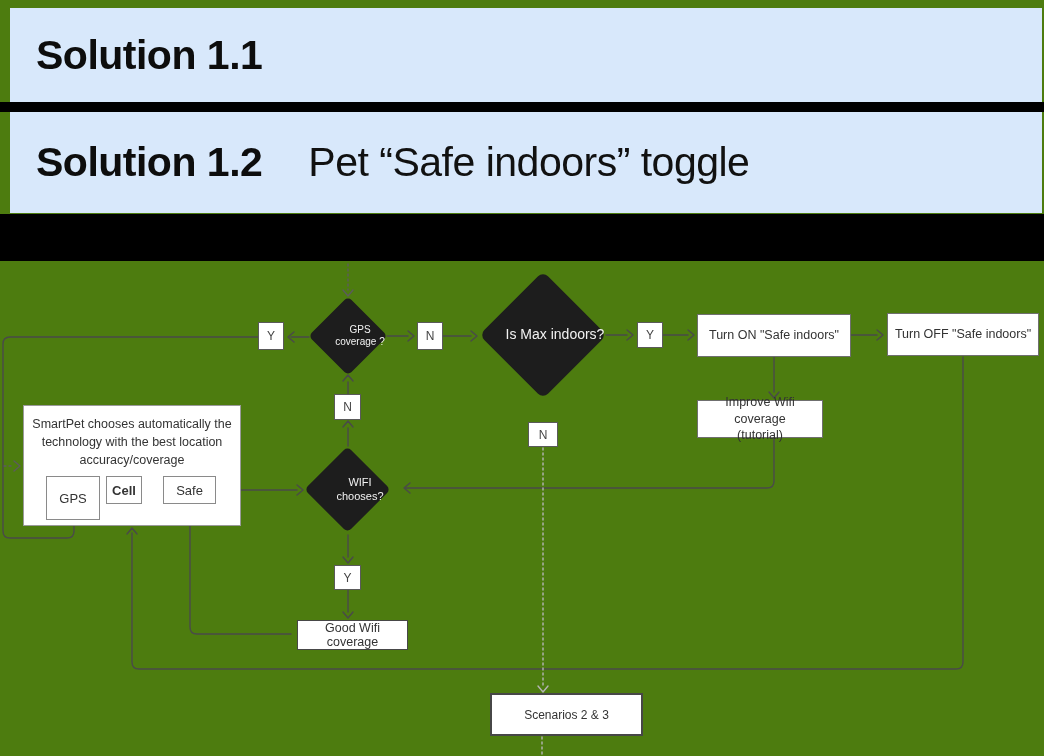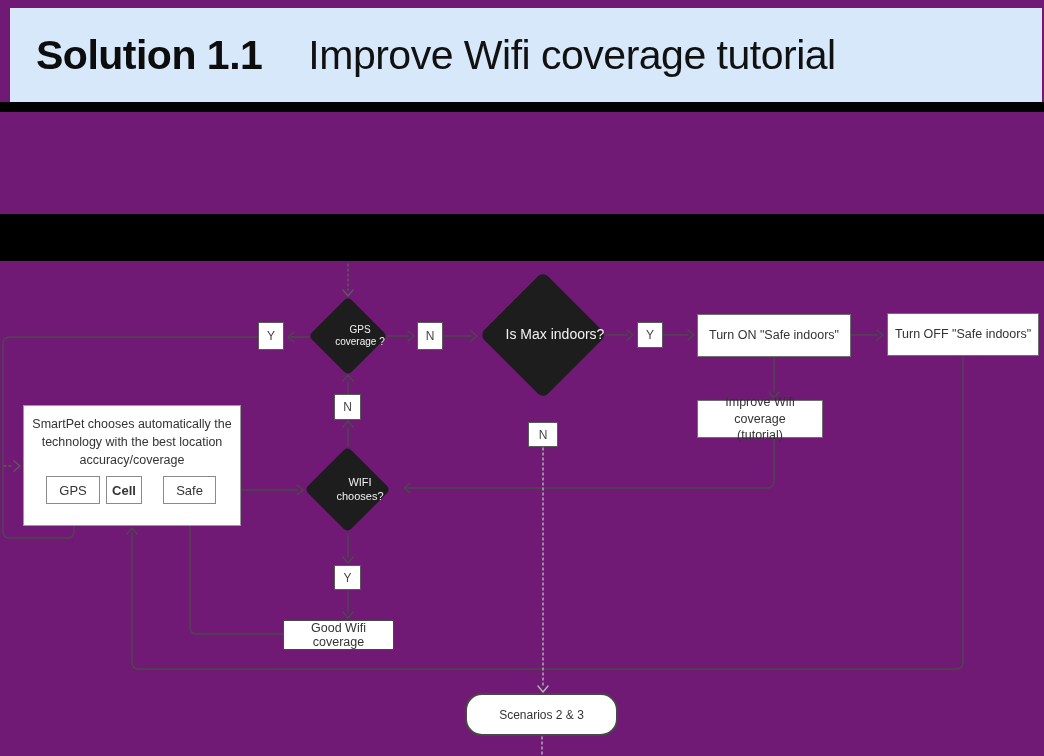--- a/index.html
+++ b/index.html
@@ -1,18 +1,18 @@
 <!DOCTYPE html>
 <html><head>
 <meta charset="utf-8">
 <style>
   html,body{margin:0;padding:0;background:#fff;}
   .stage{
     position:relative;width:1044px;height:756px;overflow:hidden;
-    background:#701a75;font-family:"Liberation Sans",sans-serif;
+    background:#4d7c0f;font-family:"Liberation Sans",sans-serif;
   }
   
   .hbar{position:absolute;left:10px;width:1032px;background:#d8e8fb;
         display:flex;align-items:center;padding-left:26px;box-sizing:border-box;}
   .hbar-1{top:8px;height:94px;}
   .hbar-2{top:112px;height:101px;}
   .hnum{font-weight:700;font-size:41px;color:#0d0d0d;letter-spacing:-0.5px;}
   .htitle{font-weight:400;font-size:41px;color:#111;margin-left:46px;letter-spacing:-0.5px;}
   .hdivider{position:absolute;left:0;top:102px;width:1044px;height:10px;background:#000;}
   .blackband{position:absolute;left:0;top:214px;width:1044px;height:47px;background:#000;}
@@ -32,23 +32,26 @@
                 margin:9px 8px 0 8px;}
   svg.wires{position:absolute;left:0;top:0;pointer-events:none;}
 </style>
 </head>
 <body>
 
 <div class="stage">
 
   <div class="hbar hbar-1">
     <span class="hnum">Solution 1.1</span>
-    <span class="htitle">Improve Wifi coverage tutorial</span>
   </div>
   <div class="hdivider"></div>
+  <div class="hbar hbar-2">
+    <span class="hnum">Solution 1.2</span>
+    <span class="htitle">Pet “Safe indoors” toggle</span>
+  </div>
   <div class="blackband"></div>
 
   <svg class="wires" width="1044" height="756" viewBox="0 0 1044 756">
     <g fill="none" stroke="#4a4a4a" stroke-width="1.4" stroke-linejoin="round" stroke-linecap="round">
 
       <path d="M348 264 L348 290" stroke="#5c5c5c" stroke-dasharray="2 3"></path>
       <path d="M343 290 L348 296 L353 290" stroke="#5c5c5c"></path>
 
       <path d="M309 337 L291 337"></path>
         <path d="M294 332 L288 337 L294 342"></path>
@@ -120,23 +123,23 @@
   <div class="node ynbox" style="left:258px;top:322px;width:26px;height:28px;">Y</div>
   <div class="node ynbox" style="left:417px;top:322px;width:26px;height:28px;">N</div>
   <div class="node ynbox" style="left:334px;top:394px;width:27px;height:26px;">N</div>
   <div class="node ynbox" style="left:637px;top:322px;width:26px;height:26px;">Y</div>
   <div class="node ynbox" style="left:528px;top:422px;width:30px;height:25px;">N</div>
   <div class="node ynbox" style="left:334px;top:565px;width:27px;height:25px;">Y</div>
 
   <div class="node pbox" style="left:697px;top:314px;width:154px;height:43px;">Turn ON "Safe indoors"</div>
   <div class="node pbox" style="left:887px;top:313px;width:152px;height:43px;">Turn OFF "Safe indoors"</div>
   <div class="node pbox" style="left:697px;top:400px;width:126px;height:38px;padding:0 20px;">Improve Wifi coverage (tutorial)</div>
-  <div class="node darkbox" style="left:283px;top:620px;width:111px;height:30px;font-size:12.5px;">Good Wifi coverage</div>
-  <div class="node darkbox" style="left:465px;top:693px;width:153px;height:43px;border-width:2px;font-size:12px;border-radius:17px;">Scenarios 2 &amp; 3</div>
+  <div class="node darkbox" style="left:297px;top:620px;width:111px;height:30px;font-size:12.5px;">Good Wifi coverage</div>
+  <div class="node darkbox" style="left:490px;top:693px;width:153px;height:43px;border-width:2px;font-size:12px;">Scenarios 2 &amp; 3</div>
 
   <div class="bigbox" style="left:23px;top:405px;width:218px;height:121px;">
     <div class="desc">SmartPet chooses automatically the technology with the best location accuracy/coverage</div>
   </div>
-  <div class="node optbox" style="left:46px;top:476px;width:54px;height:28px;">GPS</div>
+  <div class="node optbox" style="left:46px;top:476px;width:54px;height:44px;">GPS</div>
   <div class="node optbox" style="left:106px;top:476px;width:36px;height:28px;font-weight:bold;">Cell</div>
   <div class="node optbox" style="left:163px;top:476px;width:53px;height:28px;">Safe</div>
 
 </div>
 
 </body></html>

